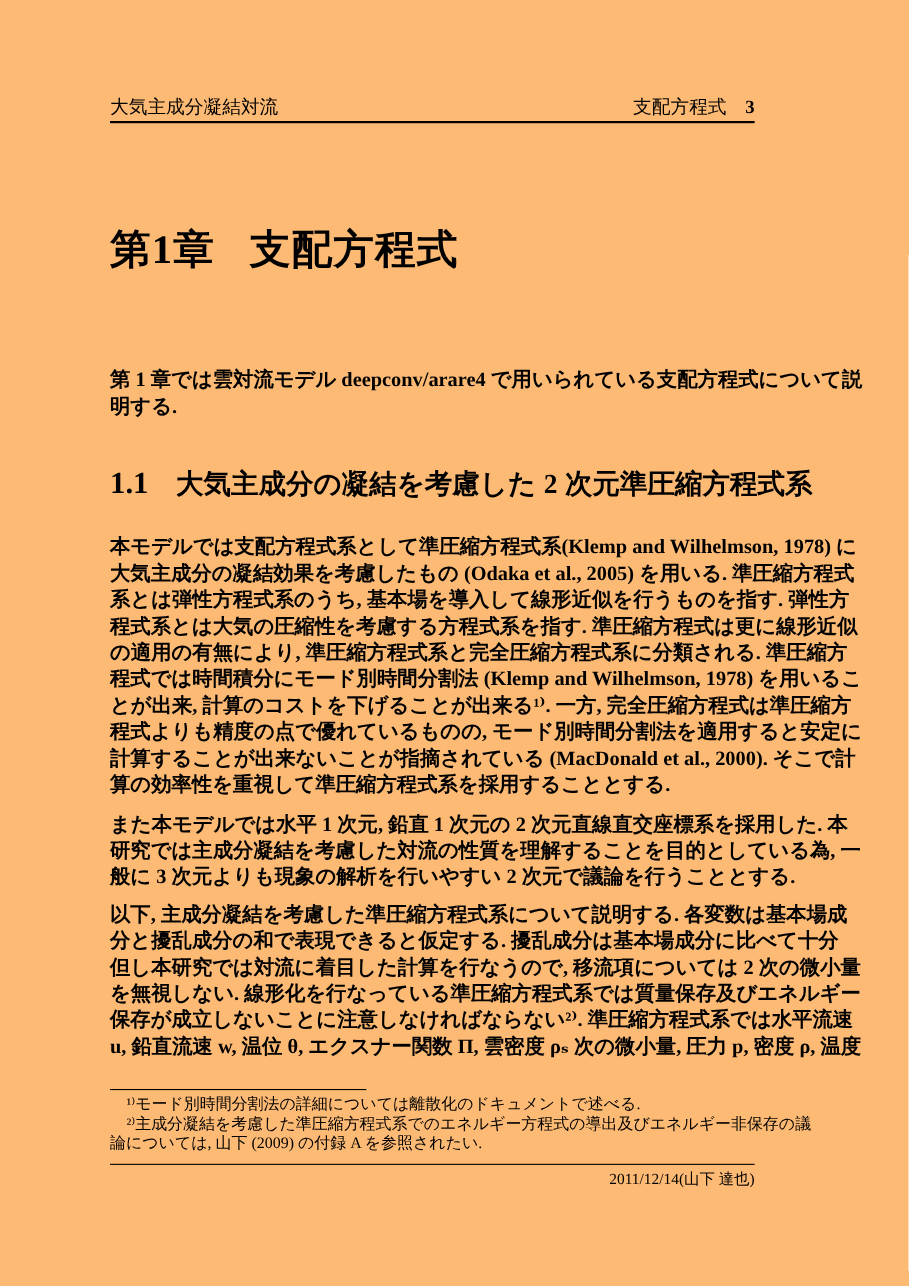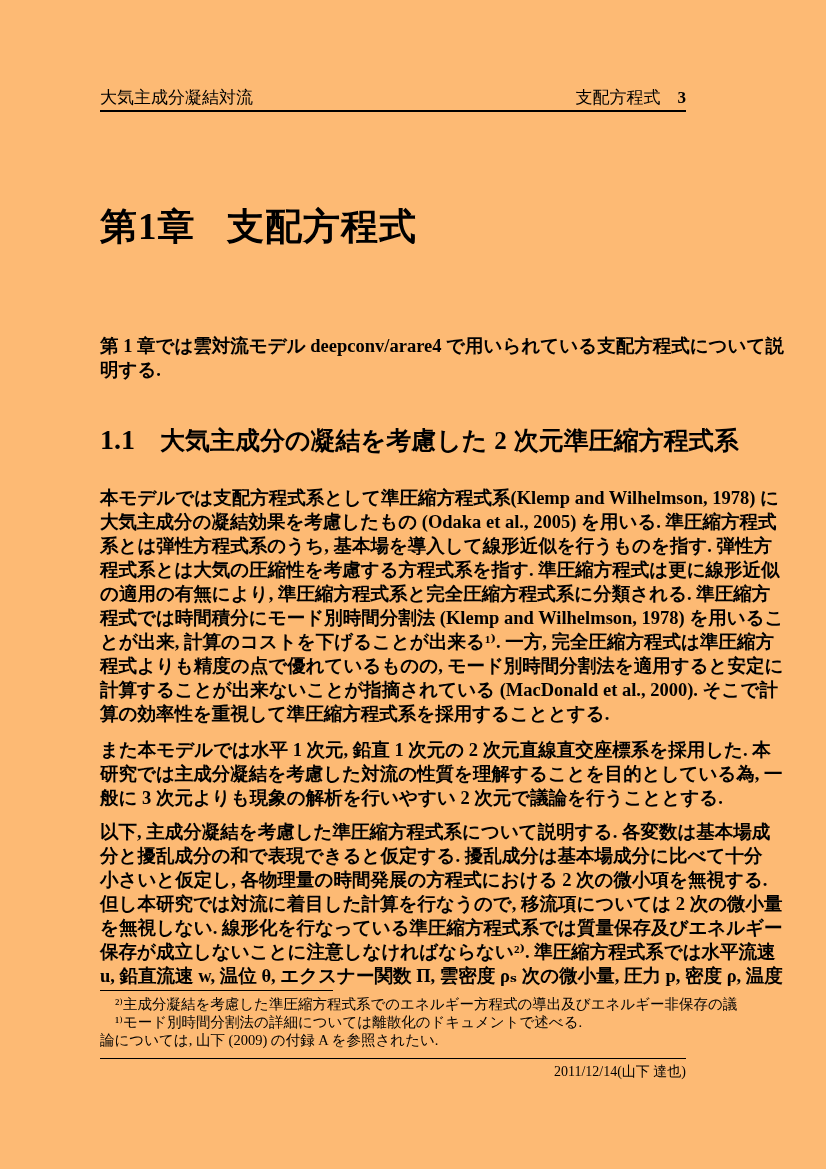--- a/index.html
+++ b/index.html
@@ -150,31 +150,30 @@
       <div class="tline">算の効率性を重視して準圧縮方程式系を採用することとする.</div>
     </div>
   <div class="body-block para2">
       <div class="tline just">また本モデルでは水平 1 次元, 鉛直 1 次元の 2 次元直線直交座標系を採用した. 本</div>
       <div class="tline just">研究では主成分凝結を考慮した対流の性質を理解することを目的としている為, 一</div>
       <div class="tline">般に 3 次元よりも現象の解析を行いやすい 2 次元で議論を行うこととする.</div>
     </div>
   <div class="body-block para3">
       <div class="tline just">以下, 主成分凝結を考慮した準圧縮方程式系について説明する. 各変数は基本場成</div>
       <div class="tline just">分と擾乱成分の和で表現できると仮定する. 擾乱成分は基本場成分に比べて十分</div>
-      <div class="tline just">小さいと仮定し, 各物理量の時間発展の方程式における 2 次の微小項を無視する.</div>
       <div class="tline just">但し本研究では対流に着目した計算を行なうので, 移流項については 2 次の微小量</div>
       <div class="tline just">を無視しない. 線形化を行なっている準圧縮方程式系では質量保存及びエネルギー</div>
       <div class="tline just">保存が成立しないことに注意しなければならない²⁾. 準圧縮方程式系では水平流速</div>
       <div class="tline just">u, 鉛直流速 w, 温位 θ, エクスナー関数 Π, 雲密度 ρₛ 次の微小量, 圧力 p, 密度 ρ, 温度</div>
     </div>
 
   <div class="rule footnote-rule"></div>
   <div class="footnotes">
+      <div class="tline indent">¹⁾モード別時間分割法の詳細については離散化のドキュメントで述べる.</div>
       <div class="tline just indent">²⁾主成分凝結を考慮した準圧縮方程式系でのエネルギー方程式の導出及びエネルギー非保存の議</div>
-      <div class="tline indent">¹⁾モード別時間分割法の詳細については離散化のドキュメントで述べる.</div>
       <div class="tline">論については, 山下 (2009) の付録 A を参照されたい.</div>
     </div>
 
   <div class="rule footer-rule"></div>
   <div class="footer">
     <span>2011/12/14(山下 達也)</span>
   </div>
 
 </div>
 

